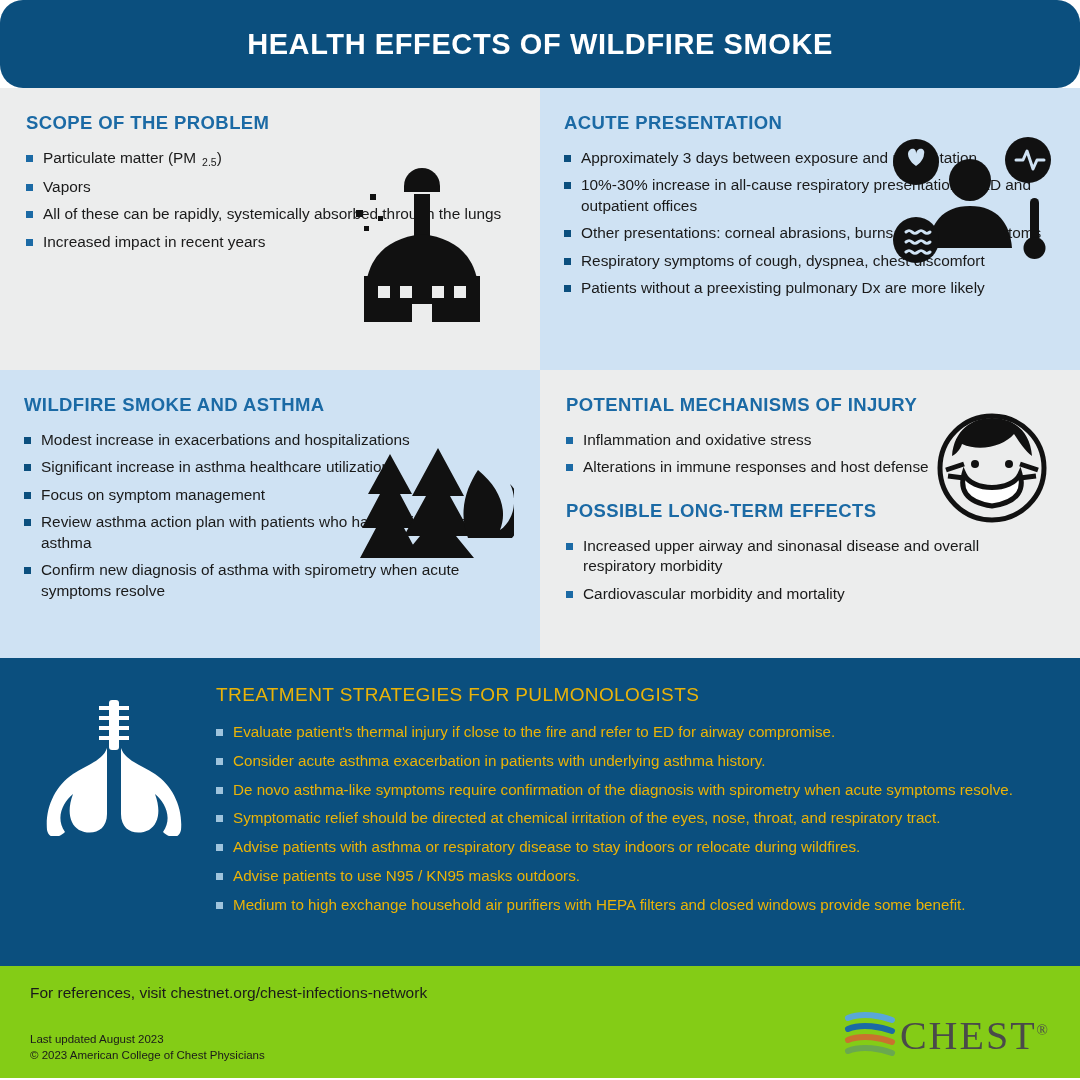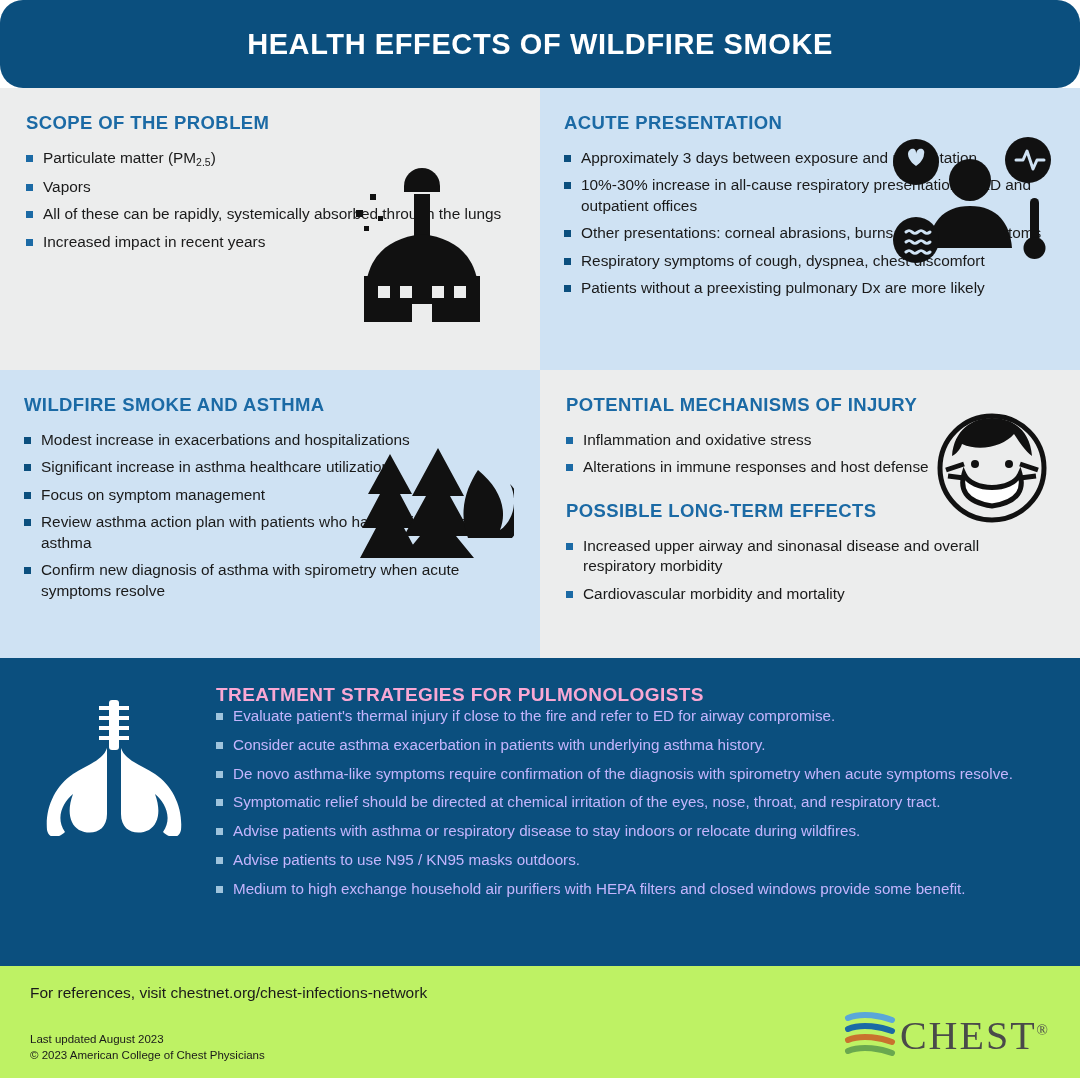--- a/index.html
+++ b/index.html
@@ -62,66 +62,67 @@
   }
   ul.bullets li::before {
     content: "";
     position: absolute;
     left: 0; top: 7px;
     width: 7px; height: 7px;
     background: #1b6aa5;
   }
   .p-blue ul.bullets li::before { background: #0b4f7e; }
 
-  sub { font-size: 0.68em; vertical-align: -0.25em; }
+  sub { font-size: 0.68em; vertical-align: -0.25em; margin-left: 6px; }
 
   
   .icon-box { position: absolute; }
   .icon-tree { right: 26px; top: 76px; }
   .icon-people { right: 24px; top: 48px; }
   .icon-face { right: 28px; top: 38px; }
 
   
   .treatment {
     background: #0b4f7e;
     height: 308px;
     padding: 26px 34px 0 34px;
     display: flex;
     gap: 22px;
     color: #ffffff;
   }
   .treatment-icon { flex: 0 0 160px; display: flex; align-items: flex-start; justify-content: center; padding-top: 12px; }
   .treatment-body { flex: 1; }
   .treatment h2 {
-    color: #f9a8d4;
+    color: #eab308;
     font-size: 19px;
-    font-weight: bold;
+    font-weight: normal;
     letter-spacing: 0.4px;
+    margin-bottom: 16px;
   }
   ul.t-bullets { list-style: none; }
   ul.t-bullets li {
     position: relative;
     padding-left: 17px;
     margin-bottom: 9px;
     font-size: 15.2px;
     line-height: 1.3;
-    color: #c4b5fd;
+    color: #eab308;
   }
   ul.t-bullets li::before {
     content: "";
     position: absolute;
     left: 0; top: 7px;
     width: 7px; height: 7px;
     background: #9fc4dd;
   }
 
   
   .footer {
     height: 112px;
-    background: #bef264;
+    background: #84cc16;
     padding: 18px 30px 0 30px;
     position: relative;
   }
   .footer .refs {
     font-size: 15.5px;
     color: #1a1a1a;
   }
   .footer .small {
     position: absolute;
     left: 30px; bottom: 14px;

